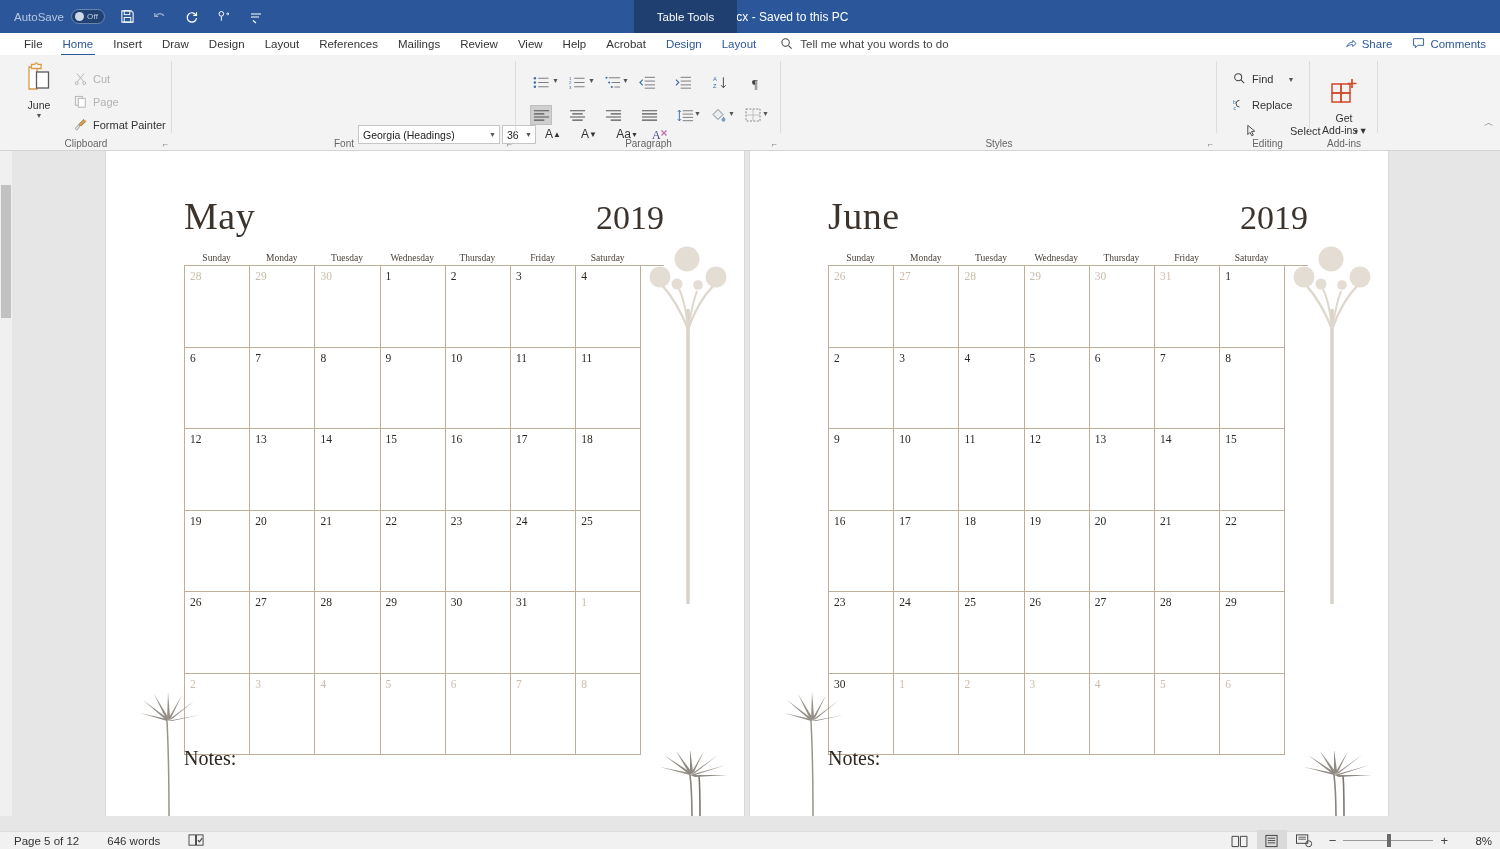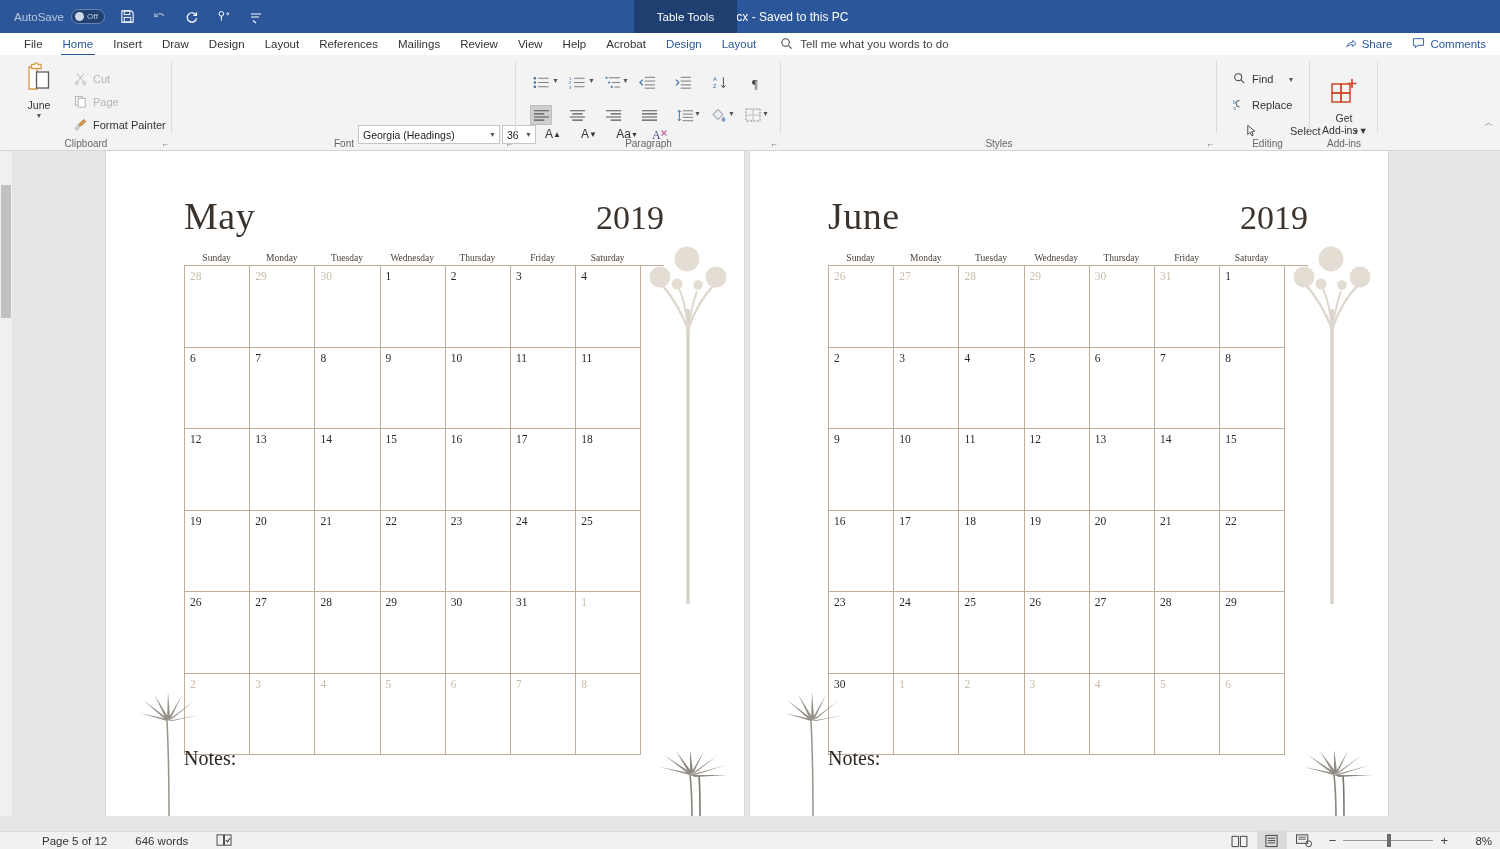--- a/index.html
+++ b/index.html
@@ -183,21 +183,21 @@
     font-family:"Liberation Serif", serif; font-size:20px; color:#2d2620;
   }
 
   
   .deco { position:absolute; pointer-events:none; }
 
   
   .statusbar {
     position:absolute; left:0; bottom:0; width:1500px; height:18px;
     background:#f1f1f1; border-top:1px solid #dcdcdc;
-    display:flex; align-items:center;padding-left:28px;
+    display:flex; align-items:center;
   }
   .sb-item { font-size:11.5px; color:#333; padding:0 14px; display:flex; align-items:center; gap:6px;}
   .sb-right { position:absolute; right:8px; display:flex; align-items:center; gap:2px; }
   .view-btn {
     width:30px;height:22px;display:flex;align-items:center;justify-content:center;
   }
   .view-btn.sel { background:#dadada; }
   .zoom-slider { display:flex; align-items:center; gap:7px; padding:0 8px; }
   .zs-line { width:90px; height:1px; background:#9a9a9a; position:relative; }
   .zs-knob { position:absolute; left:44px; top:-6px; width:4px; height:13px; background:#6b6b6b; }

